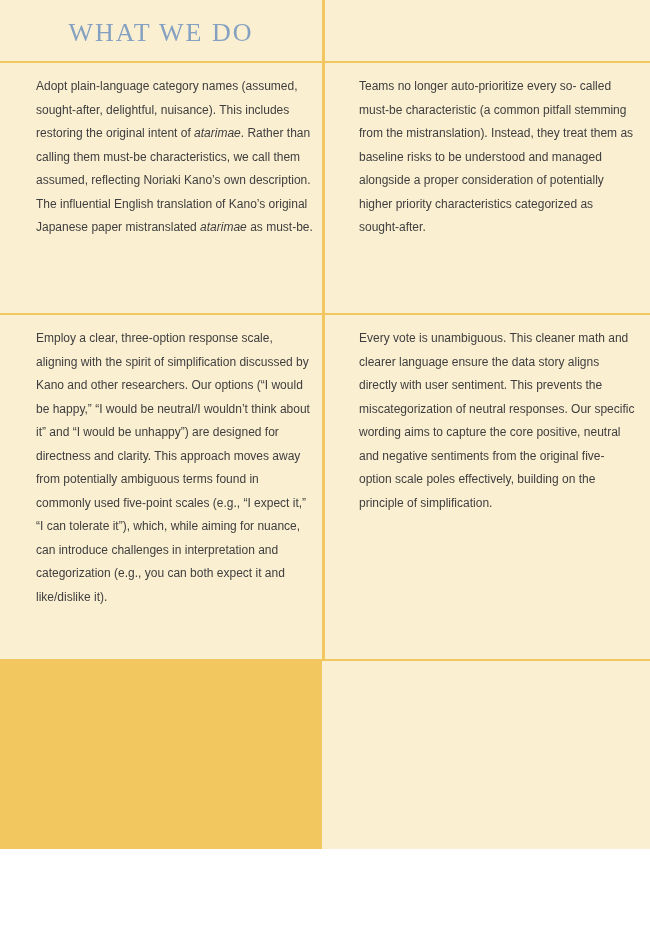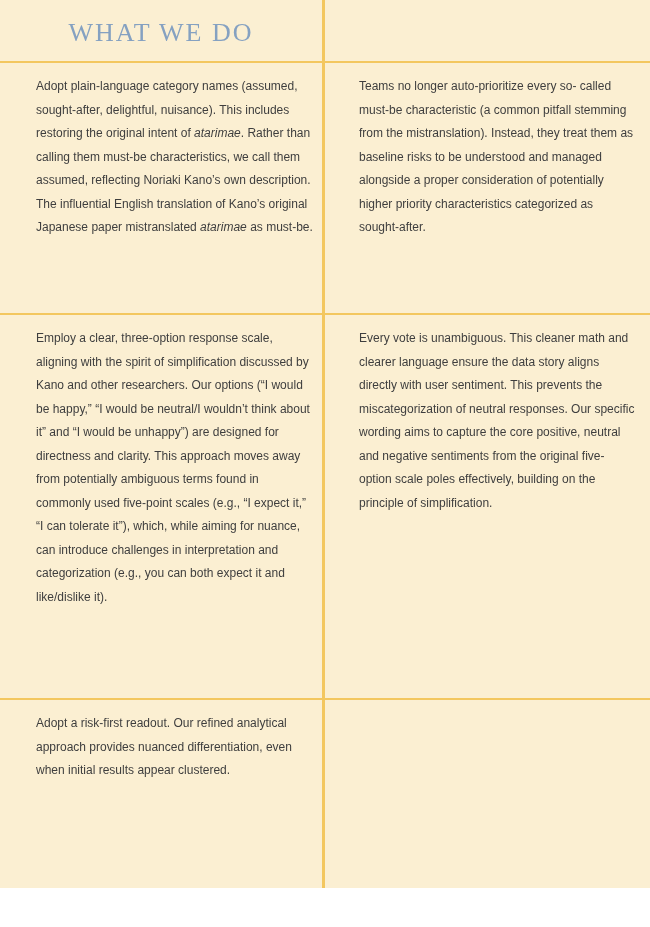--- a/index.html
+++ b/index.html
@@ -41,21 +41,21 @@
     display: flex;
     align-items: center;
     justify-content: center;
     font-family: "Liberation Serif", "DejaVu Serif", serif;
     font-size: 26px;
     letter-spacing: 2px;
     color: var(--header-text);
     padding-top: 4px;
   }
   .body-row-1 { height: 252px; }
-  .body-row-2 { height: 385px; }
+  .body-row-2 { height: 346px; }
   .body-row-3 { height: 190px; }
   .body-cell {
     color: var(--body-text);
     font-size: 12px;
     line-height: 23.5px;
     overflow: hidden;
     hyphens: auto;
   }
   .body-cell.left  { padding: 12px 8px 0 36px; }
   .body-cell.right { padding: 12px 14px 0 34px; }
@@ -82,19 +82,18 @@
       <div class="body-cell right"><span>Teams no longer auto-prioritize every so- called must-be characteristic (a common pitfall stemming from the mistranslation). Instead, they treat them as baseline risks to be understood and managed alongside a proper consideration of potentially higher priority characteristics categorized as sought-after.</span></div>
     </div>
 
     <div class="row body-row-2">
       <div class="body-cell left"><span>Employ a clear, three-option response scale, aligning with the spirit of simplification discussed by Kano and other researchers. Our options (“I would be happy,” “I would be neutral/I wouldn’t think about it” and “I would be unhappy”) are designed for directness and clarity. This approach moves away from potentially ambiguous terms found in commonly used five-point scales (e.g., “I expect it,” “I can tolerate it”), which, while aiming for nuance, can introduce challenges in interpretation and categorization (e.g., you can both expect it and like/dislike it).</span></div>
       <div class="vdiv"></div>
       <div class="body-cell right"><span>Every vote is unambiguous. This cleaner math and clearer language ensure the data story aligns directly with user sentiment. This prevents the miscategorization of neutral responses. Our specific wording aims to capture the core positive, neutral and negative sentiments from the original five-option scale poles effectively, building on the principle of simplification.</span></div>
     </div>
 
     <div class="row body-row-3">
-      <div class="body-cell left"><span>Adopt a risk-first readout. Our refined analytical approach provides nuanced differentiation, even when initial results appear clustered.</span></div>
       <div class="vdiv"></div>
     </div>
 
   </div>
   <div class="bottom-margin"></div>
 </div>
 
 </body></html>

